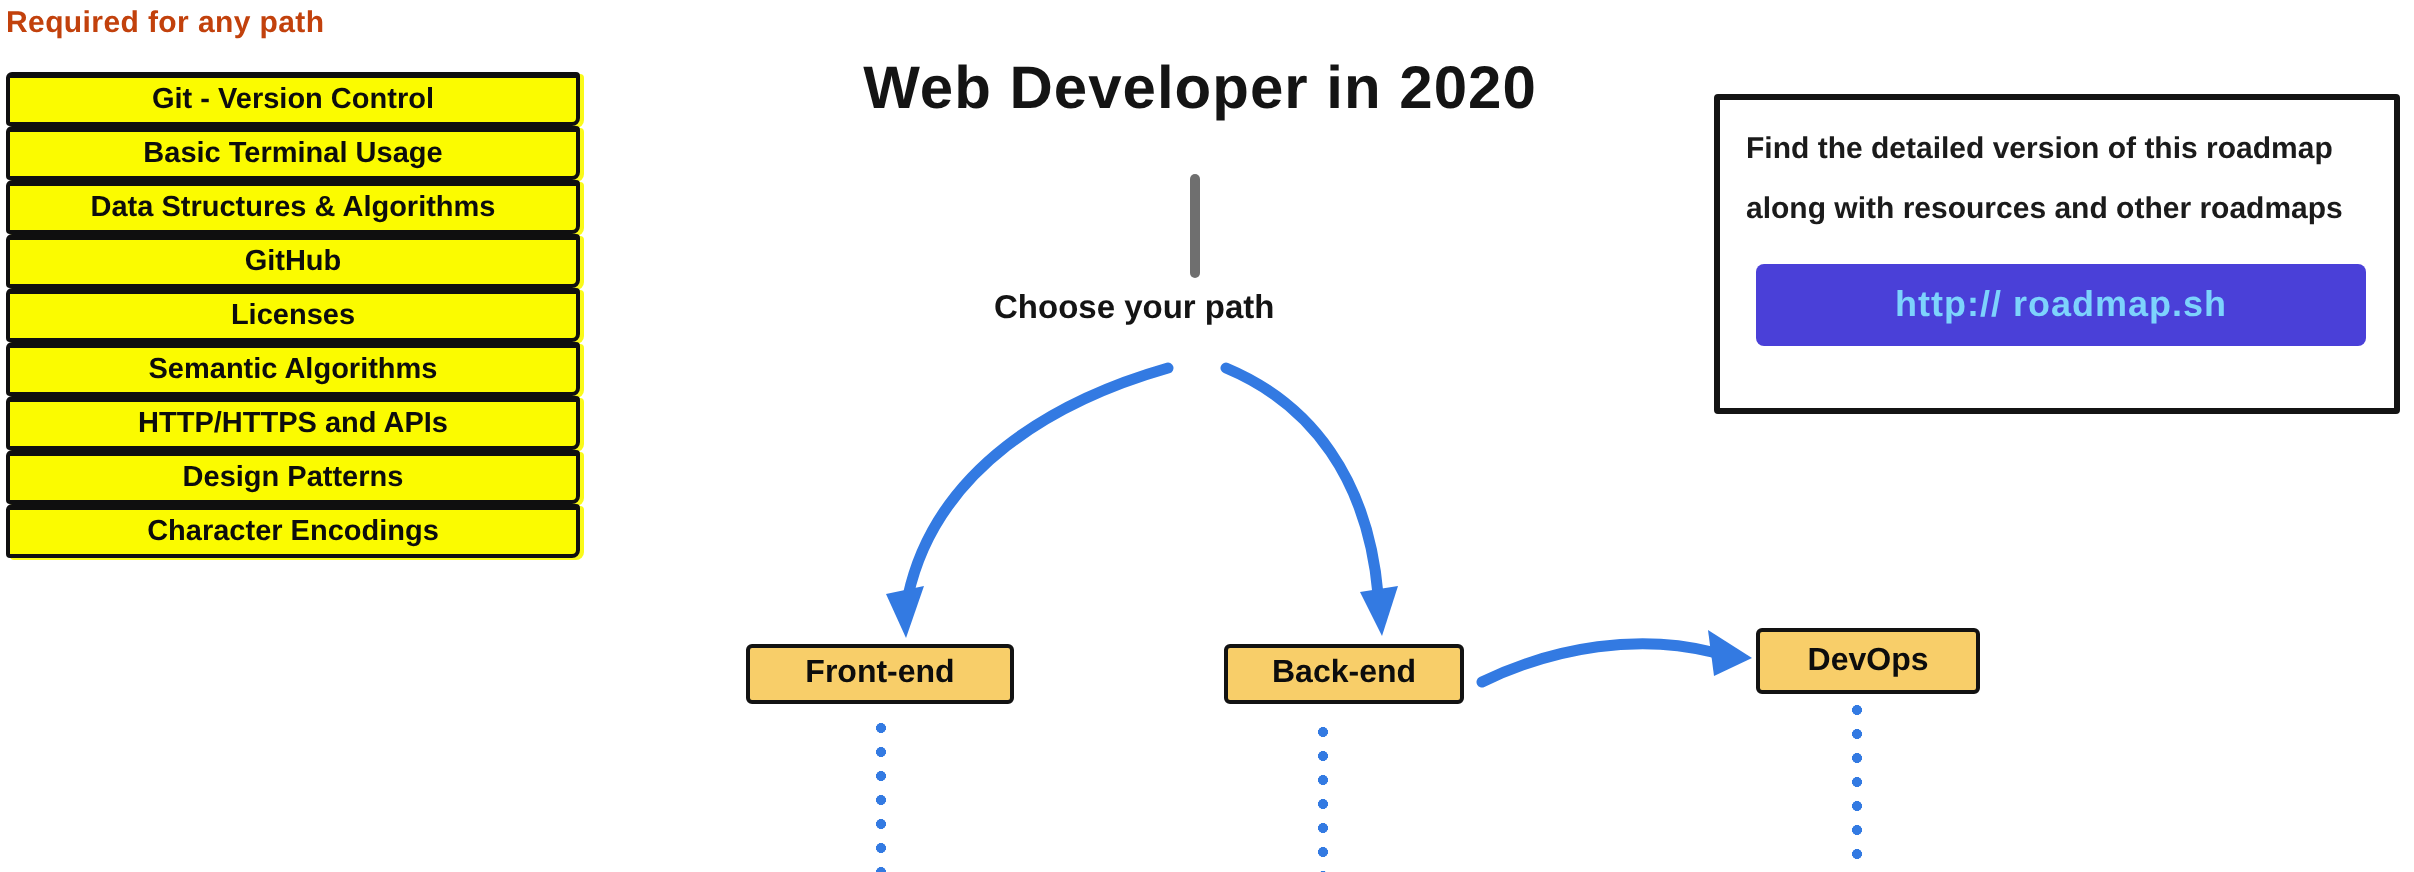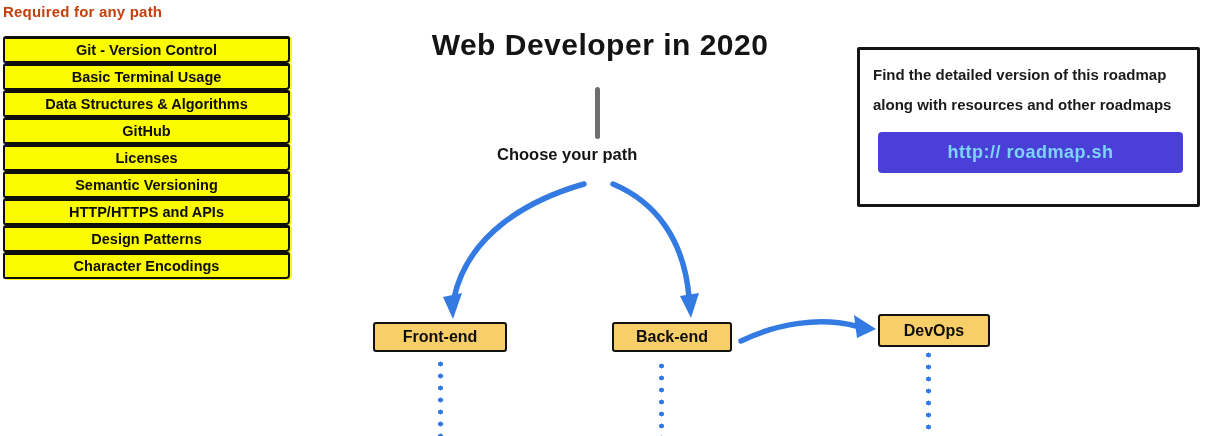--- a/index.html
+++ b/index.html
@@ -120,21 +120,21 @@
 
     <div class="topic-box">
       <span>GitHub</span>
     </div>
 
     <div class="topic-box">
       <span>Licenses</span>
     </div>
 
     <div class="topic-box">
-      <span>Semantic Versioning</span>
+      <span>Semantic Algorithms</span>
     </div>
 
 
     <div class="topic-box">
       <span>HTTP/HTTPS and APIs</span>
     </div>
 
     <div class="topic-box">
       <span>Design Patterns</span>
     </div>

